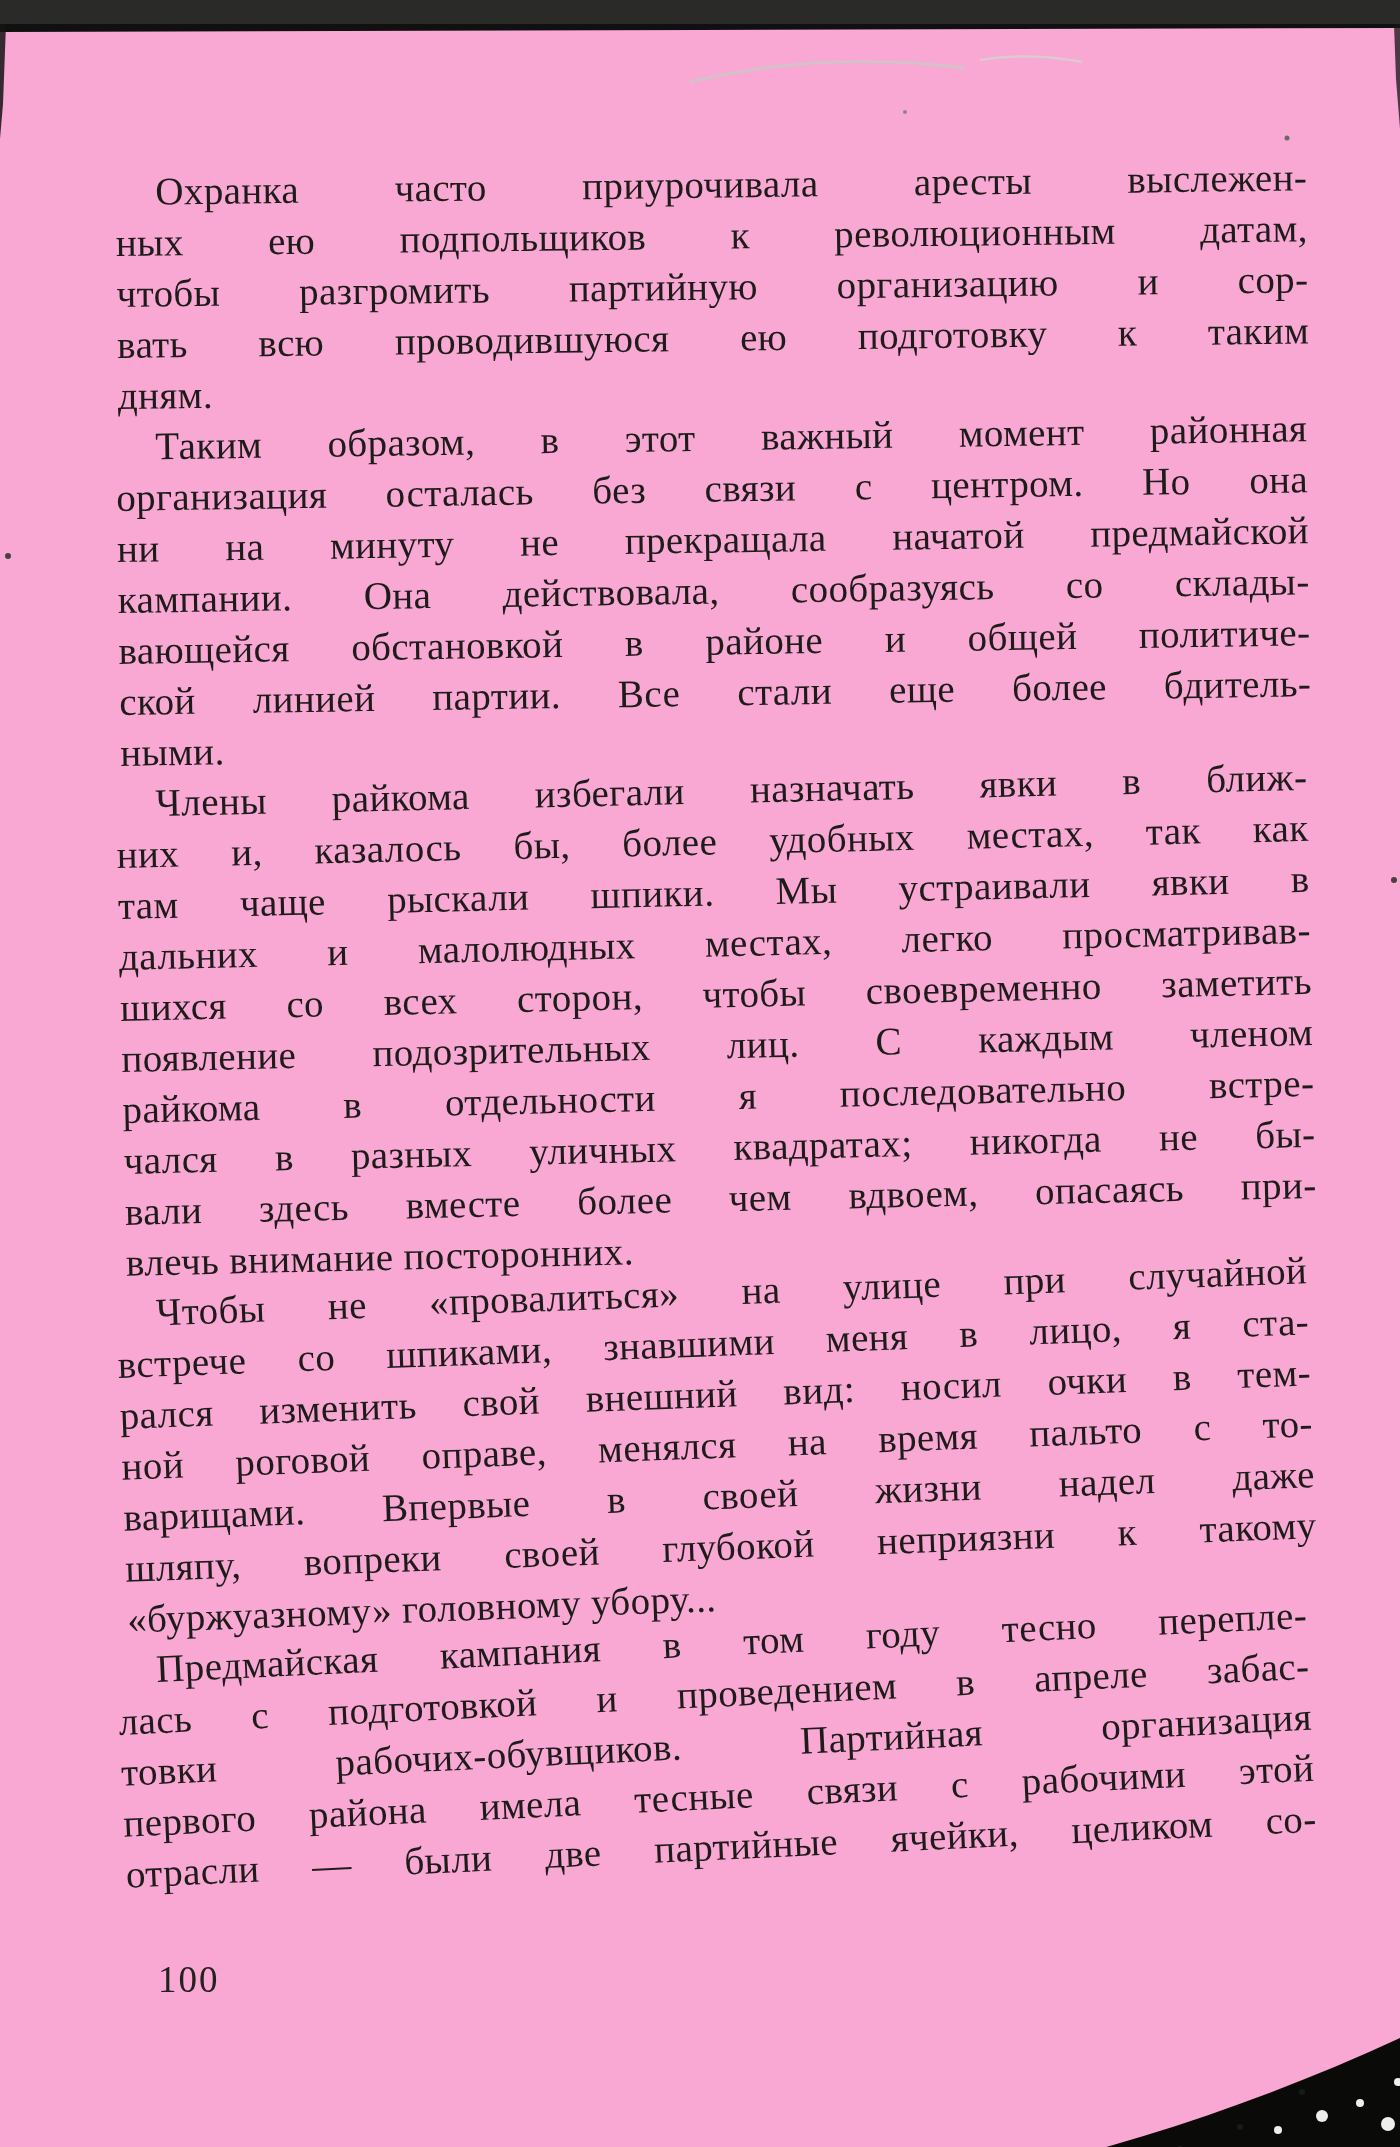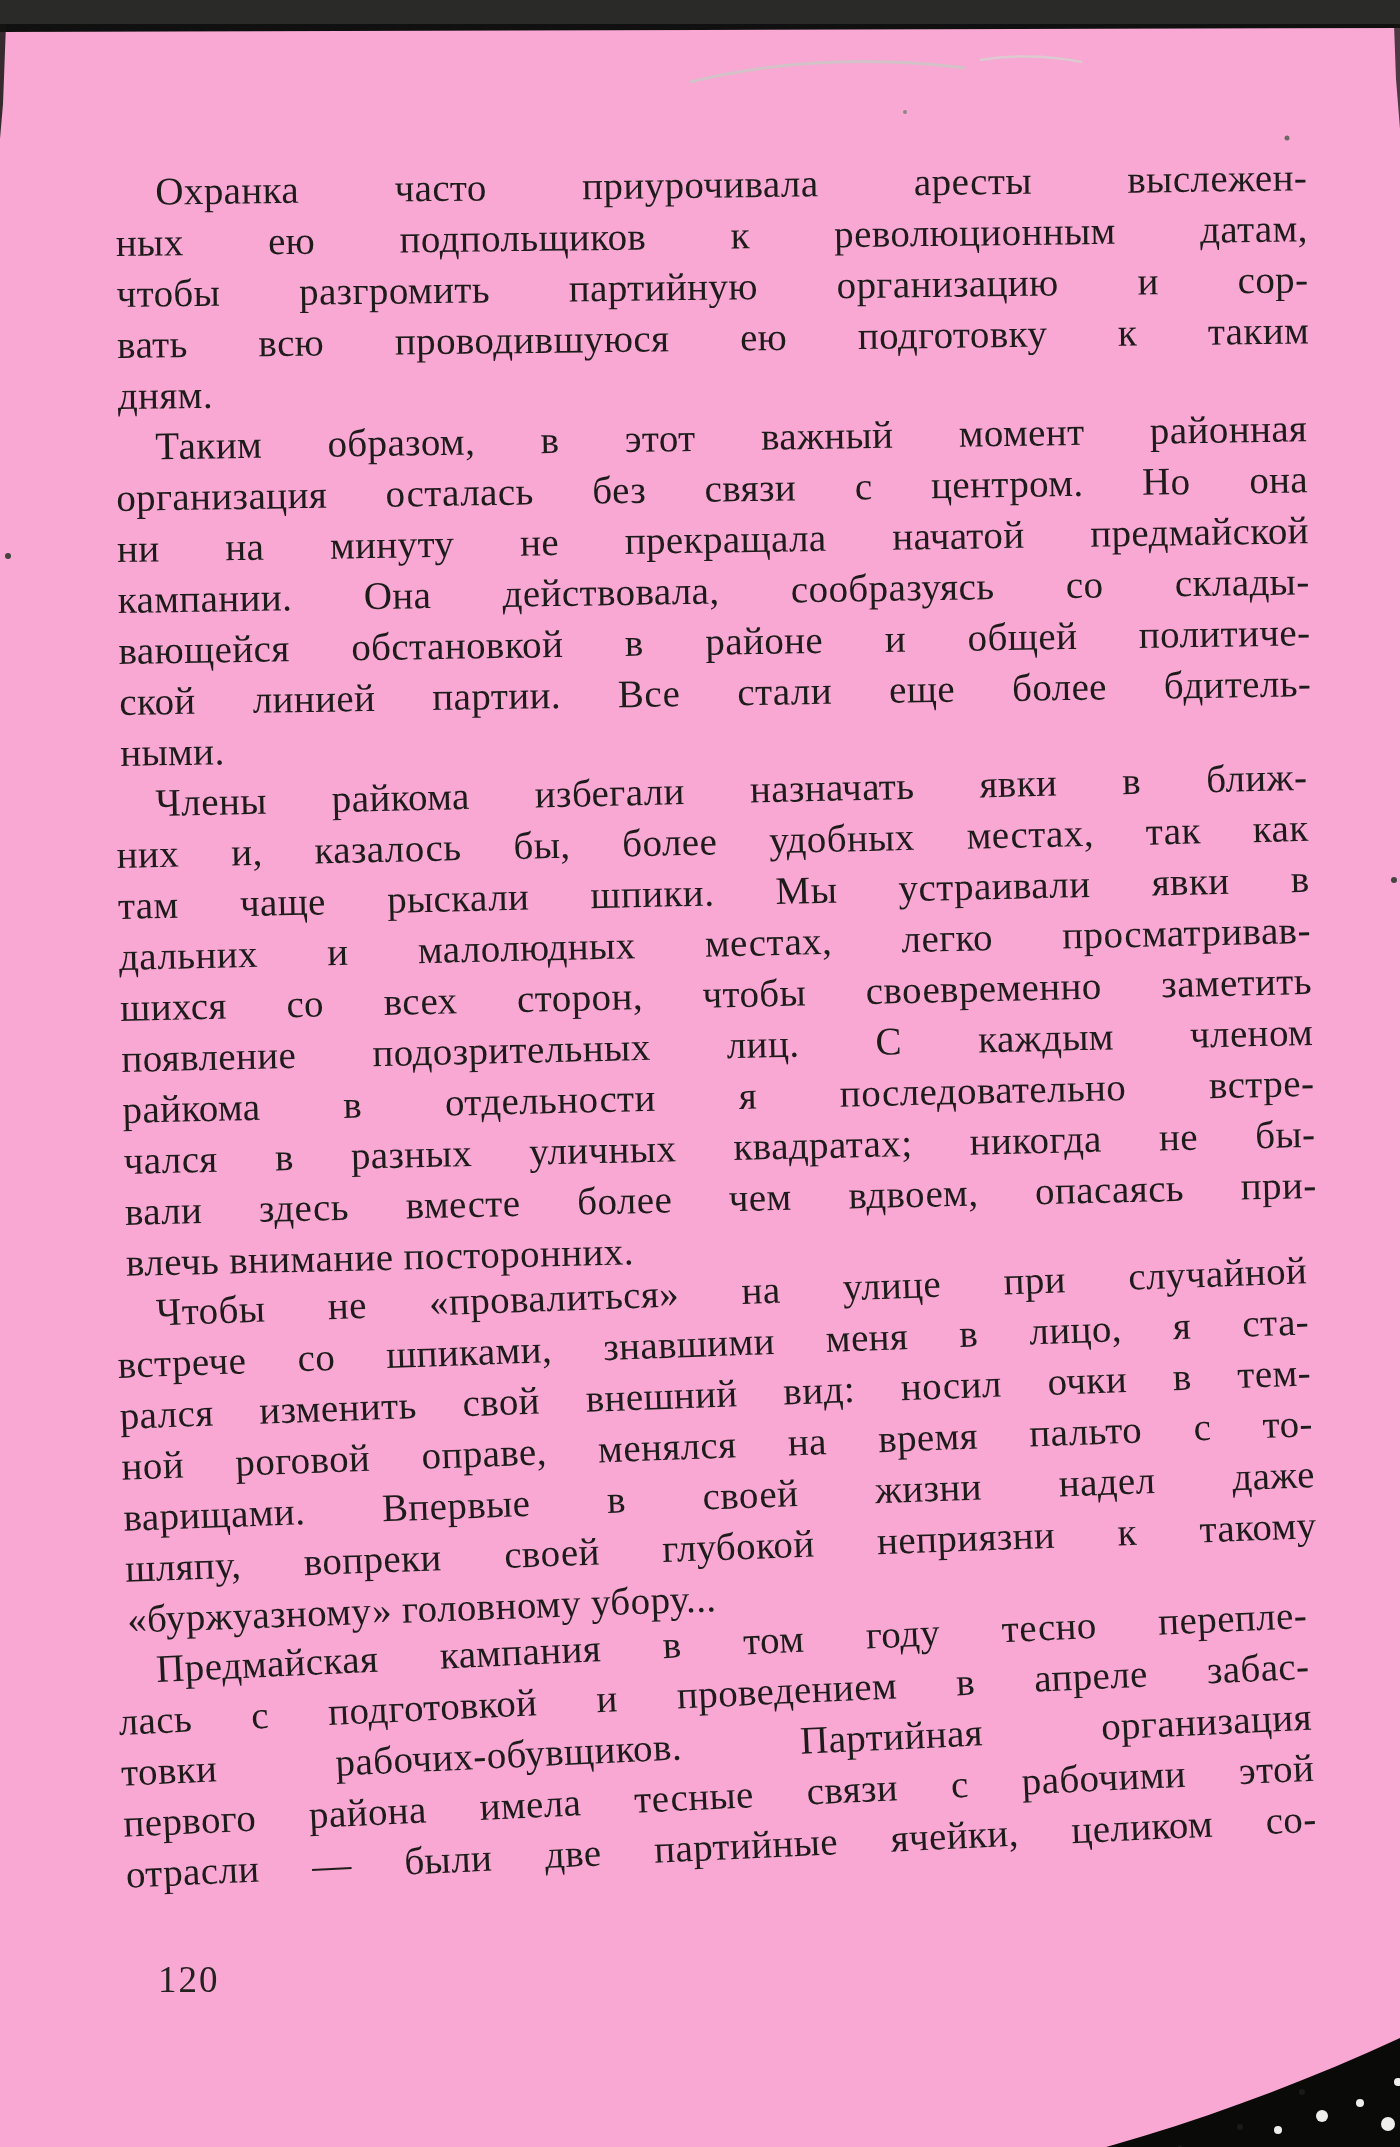--- a/index.html
+++ b/index.html
@@ -96,21 +96,21 @@
       </div>
       <div class="para" style="transform: rotate(-2.7deg);">
         <div class="line j first">Предмайская кампания в том году тесно перепле-</div>
         <div class="line j">лась с подготовкой и проведением в апреле забас-</div>
         <div class="line j">товки рабочих-обувщиков. Партийная организация</div>
         <div class="line j">первого района имела тесные связи с рабочими этой</div>
         <div class="line j">отрасли — были две партийные ячейки, целиком со-</div>
       </div>
     </div>
 
-  <div class="page-number">120</div>
+  <div class="page-number">100</div>
 
   <svg class="defects" viewBox="0 0 1400 2147">
 
     <polygon points="0,0 1400,0 1400,4 700,6 0,8" fill="#101010"></polygon>
 
     <polygon points="0,0 6,0 3,80 0,115" fill="#141413" opacity="0.85"></polygon>
 
     <polygon points="1394,0 1400,0 1400,105 1396,55" fill="#141413" opacity="0.75"></polygon>
 
     <path d="M 690 58 Q 820 26 965 44" stroke="#c9c8c4" stroke-width="3" fill="none" opacity="0.8"></path>

